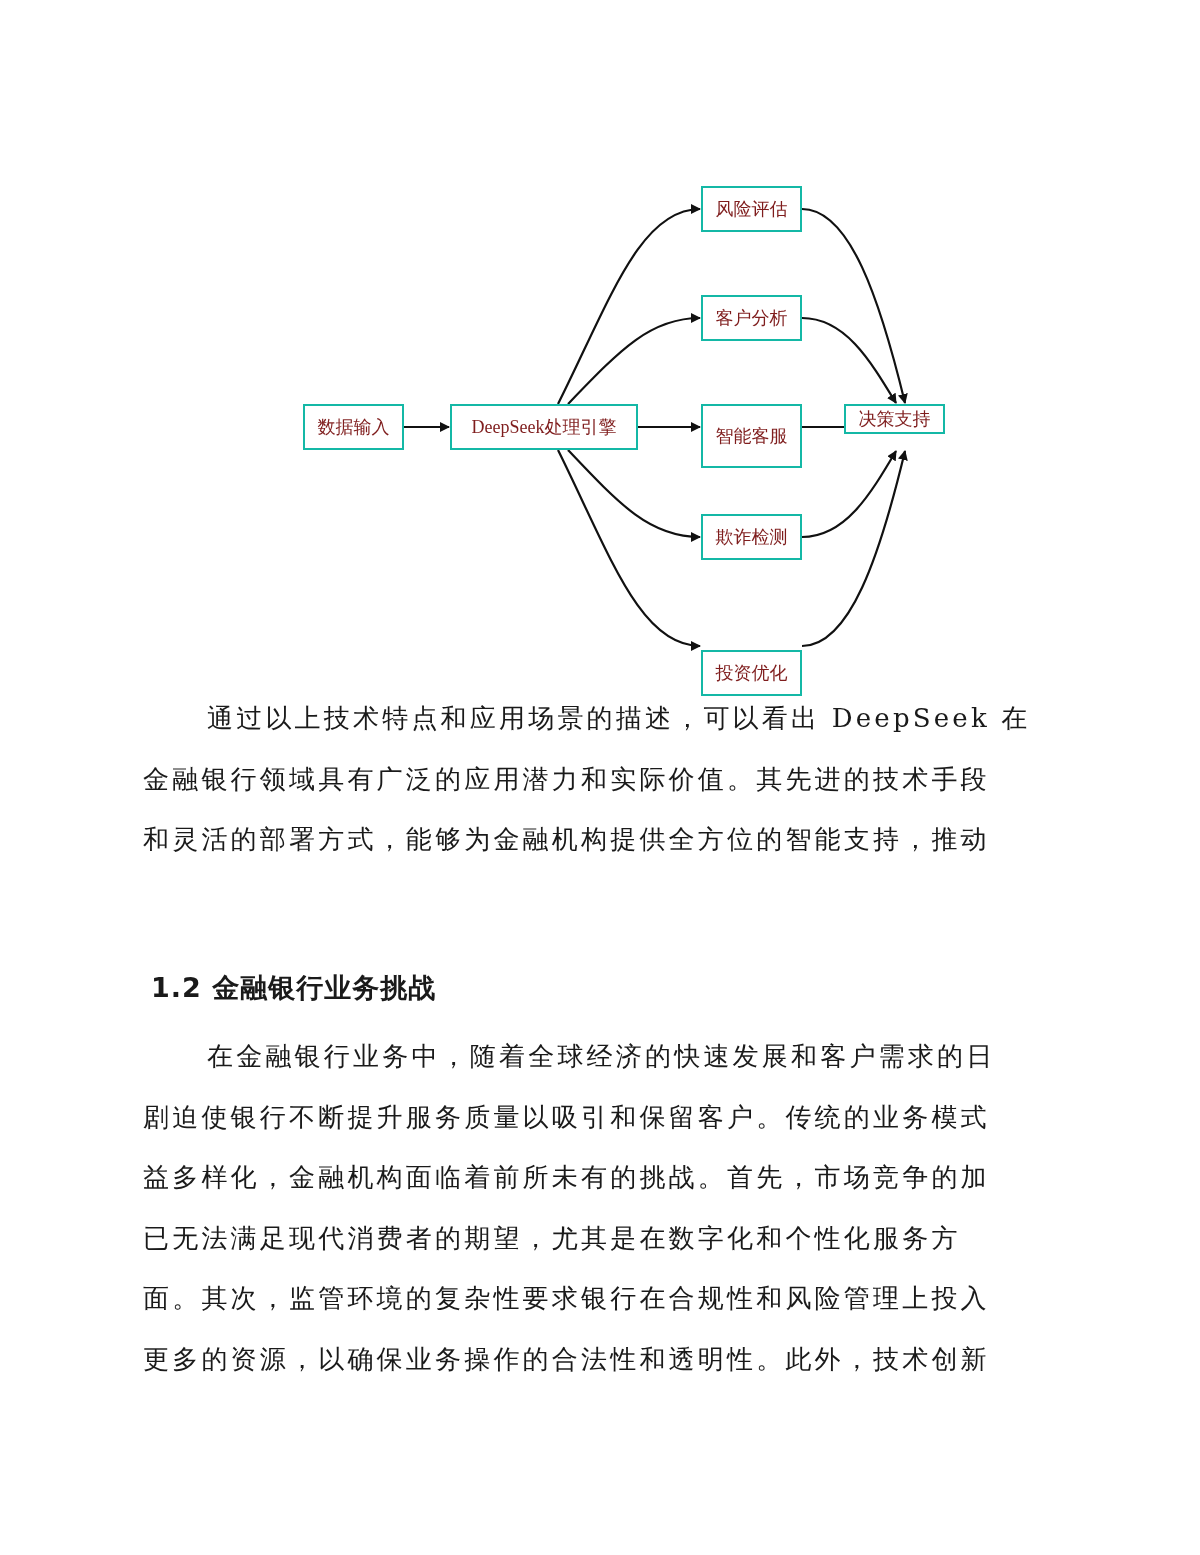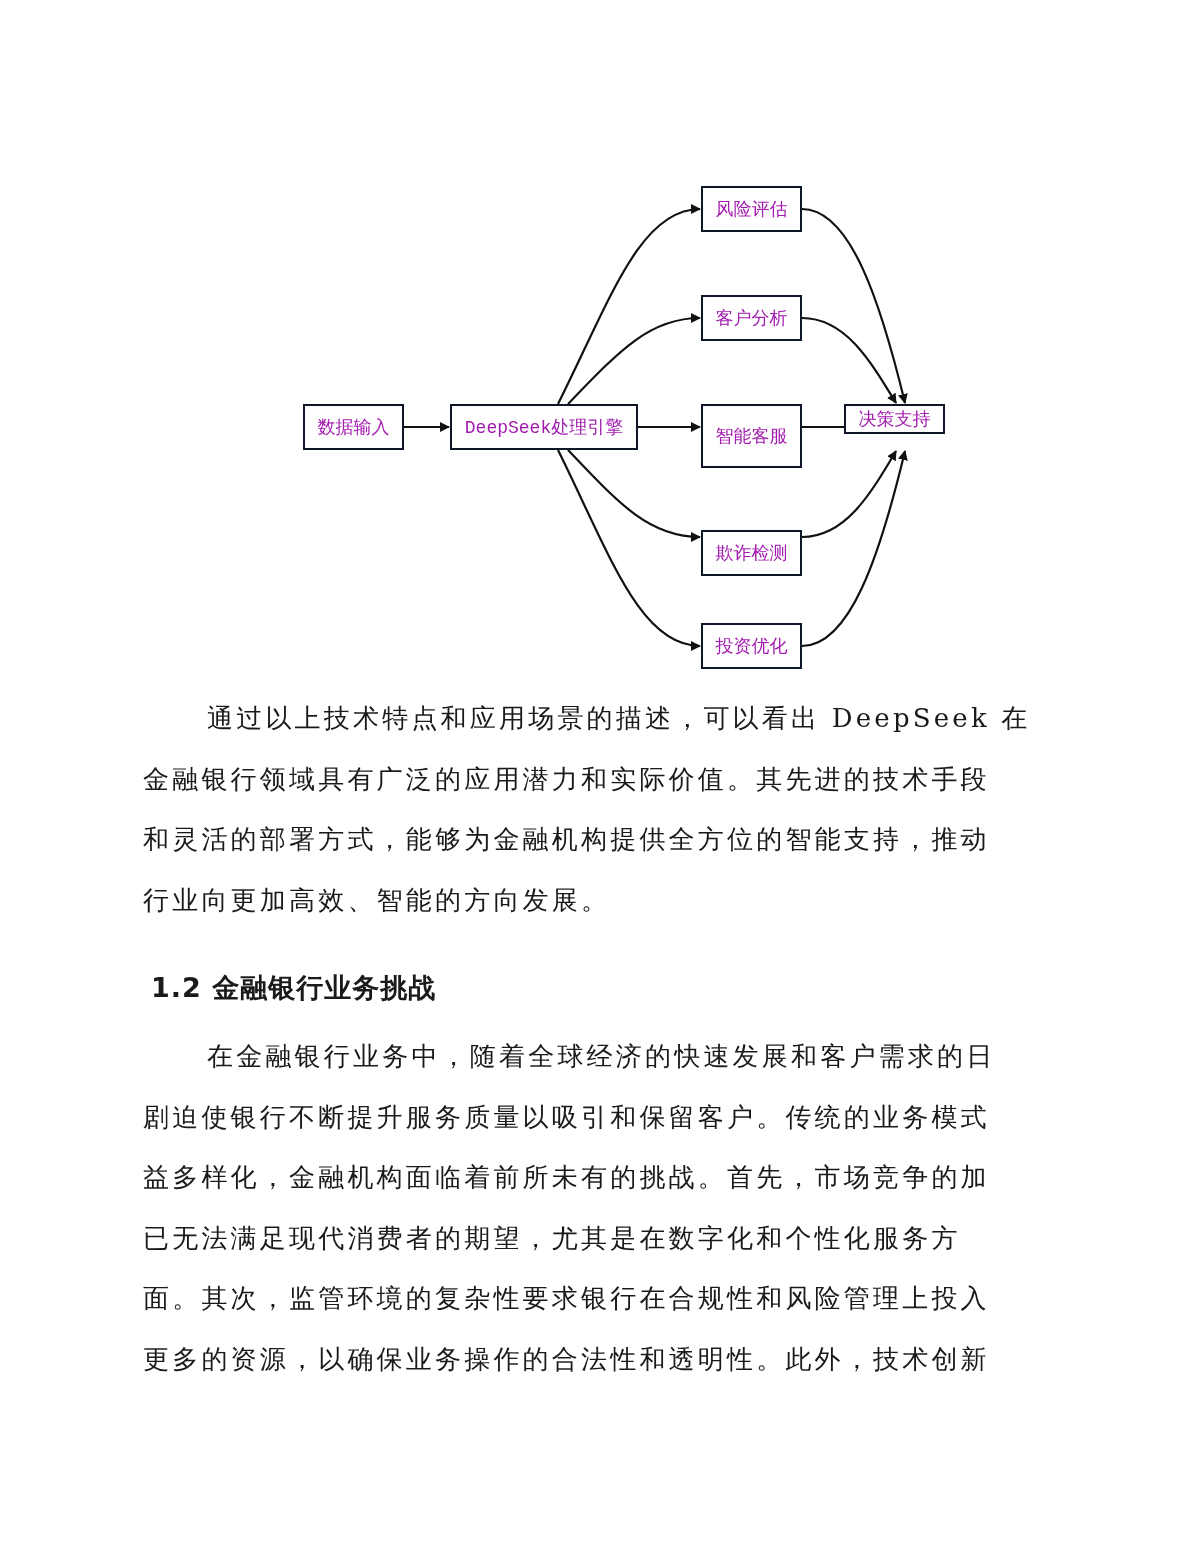--- a/index.html
+++ b/index.html
@@ -1,21 +1,21 @@
 <!DOCTYPE html>
 <html><head>
 <meta charset="utf-8">
 <style>
   html, body { margin:0; padding:0; background:#ffffff; }
   body { width:1200px; height:1555px; position:relative; overflow:hidden;
          font-family:"DejaVu Serif","Liberation Serif",serif; color:#1a1a1a; }
   .diagram { position:absolute; left:0; top:0; width:1200px; height:700px; }
-  .node { position:absolute; box-sizing:border-box; border:2px solid #0f172a; background:#fff;
+  .node { position:absolute; box-sizing:border-box; border:2px solid #14b8a6; background:#fff;
           display:flex; align-items:center; justify-content:center;
-          font-family:Liberation Mono, monospace; font-size:18px; color:#a21caf; white-space:nowrap; }
+          font-family:Liberation Serif, serif; font-size:18px; color:#7f1d1d; white-space:nowrap; }
   svg.edges { position:absolute; left:0; top:0; }
   .para { position:absolute; left:143px; width:910px; font-size:26px; line-height:60.5px;
           letter-spacing:3.2px; text-align:justify; margin:0; }
   .para .line { display:block; white-space:nowrap; }
   .heading { position:absolute; left:143px; top:962px; margin:8px; font-size:27px; font-weight:bold;
              font-family:"DejaVu Sans","Liberation Sans",sans-serif; letter-spacing:1px; }
 </style>
 </head>
 <body>
 
@@ -42,30 +42,29 @@
       <path d="M802,537 C845,537 870,495 896,451"></path>
       <path d="M802,646 C850,646 880,555 905,451"></path>
     </g>
   </svg>
 
   <div class="node" style="left:303px;top:404px;width:101px;height:46px;text-align:center;">数据输入</div>
   <div class="node" style="left:450px;top:404px;width:188px;height:46px;">DeepSeek处理引擎</div>
   <div class="node" style="left:701px;top:186px;width:101px;height:46px;">风险评估</div>
   <div class="node" style="left:701px;top:295px;width:101px;height:46px;">客户分析</div>
   <div class="node" style="left:701px;top:404px;width:101px;height:64px;">智能客服</div>
-  <div class="node" style="left:701px;top:514px;width:101px;height:46px;margin-top:16px;">欺诈检测</div>
-  <div class="node" style="left:701px;top:623px;width:101px;height:46px;">投资优化</div>
+  <div class="node" style="left:701px;top:514px;width:101px;height:46px;">欺诈检测</div>
+  <div class="node" style="left:701px;top:650px;width:101px;height:46px;">投资优化</div>
   <div class="node" style="left:844px;top:404px;width:101px;height:30px;">决策支持</div>
 </div>
 
 <p class="para" style="top:688px;">
   <span class="line" style="padding-left:64px;">通过以上技术特点和应用场景的描述，可以看出 DeepSeek 在</span>
   <span class="line">金融银行领域具有广泛的应用潜力和实际价值。其先进的技术手段</span>
   <span class="line">和灵活的部署方式，能够为金融机构提供全方位的智能支持，推动</span>
-  <span class="line">行业向更加高效、智能的方向发展。</span>
 </p>
 
 <h2 class="heading">1.2 金融银行业务挑战</h2>
 
 <p class="para" style="top:1026px;">
   <span class="line" style="padding-left:64px;">在金融银行业务中，随着全球经济的快速发展和客户需求的日</span>
   <span class="line">剧迫使银行不断提升服务质量以吸引和保留客户。传统的业务模式</span>
   <span class="line">益多样化，金融机构面临着前所未有的挑战。首先，市场竞争的加</span>
   <span class="line">已无法满足现代消费者的期望，尤其是在数字化和个性化服务方</span>
   <span class="line">面。其次，监管环境的复杂性要求银行在合规性和风险管理上投入</span>

